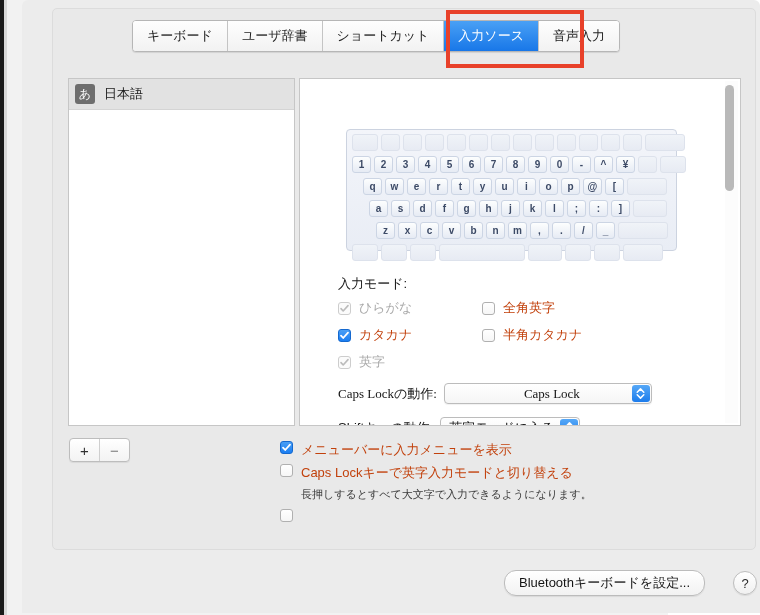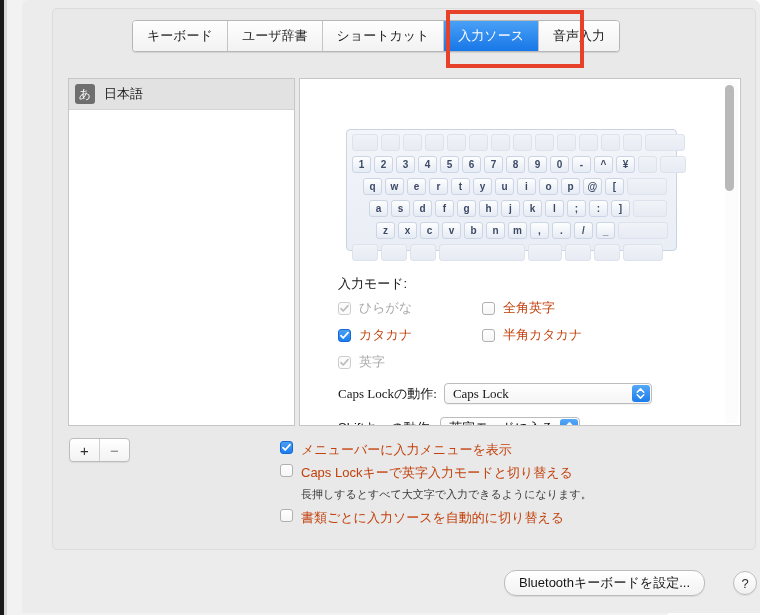--- a/index.html
+++ b/index.html
@@ -394,21 +394,21 @@
         <span class="cb-label">全角英字</span>
       </div>
 
       <div class="cb-row" style="left:182px; top:247px;">
         <span class="cb"></span>
         <span class="cb-label">半角カタカナ</span>
       </div>
 
       <div class="pop-row" style="left:38px; top:304px;font-family:Liberation Serif, serif;">
         <span class="pop-label">Caps Lockの動作:</span>
-        <span class="popup" style="width:208px;">
+        <span class="popup" style="width:208px;justify-content:center;">
           <span>Caps Lock</span>
           <span class="stepper">
             <svg width="11" height="15" viewBox="0 0 11 15">
               <path d="M2.2 6.2 L5.5 2.9 L8.8 6.2" fill="none" stroke="#ffffff" stroke-width="1.5" stroke-linecap="round" stroke-linejoin="round"></path>
               <path d="M2.2 8.8 L5.5 12.1 L8.8 8.8" fill="none" stroke="#ffffff" stroke-width="1.5" stroke-linecap="round" stroke-linejoin="round"></path>
             </svg>
           </span>
         </span>
       </div>
 
@@ -436,21 +436,20 @@
         </span>
         <span class="cb-label">メニューバーに入力メニューを表示</span>
       </div>
       <div class="bcb-row">
         <span class="cb"></span>
         <span class="cb-label">Caps Lockキーで英字入力モードと切り替える</span>
       </div>
       <div class="bcb-note">長押しするとすべて大文字で入力できるようになります。</div>
       <div class="bcb-row">
         <span class="cb"></span>
-        <span class="cb-label">書類ごとに入力ソースを自動的に切り替える</span>
       </div>
     </div>
 
     <div class="bt-button">Bluetoothキーボードを設定...</div>
     <div class="help-button">?</div>
 
   </div>
 </div>
 
 </body></html>

